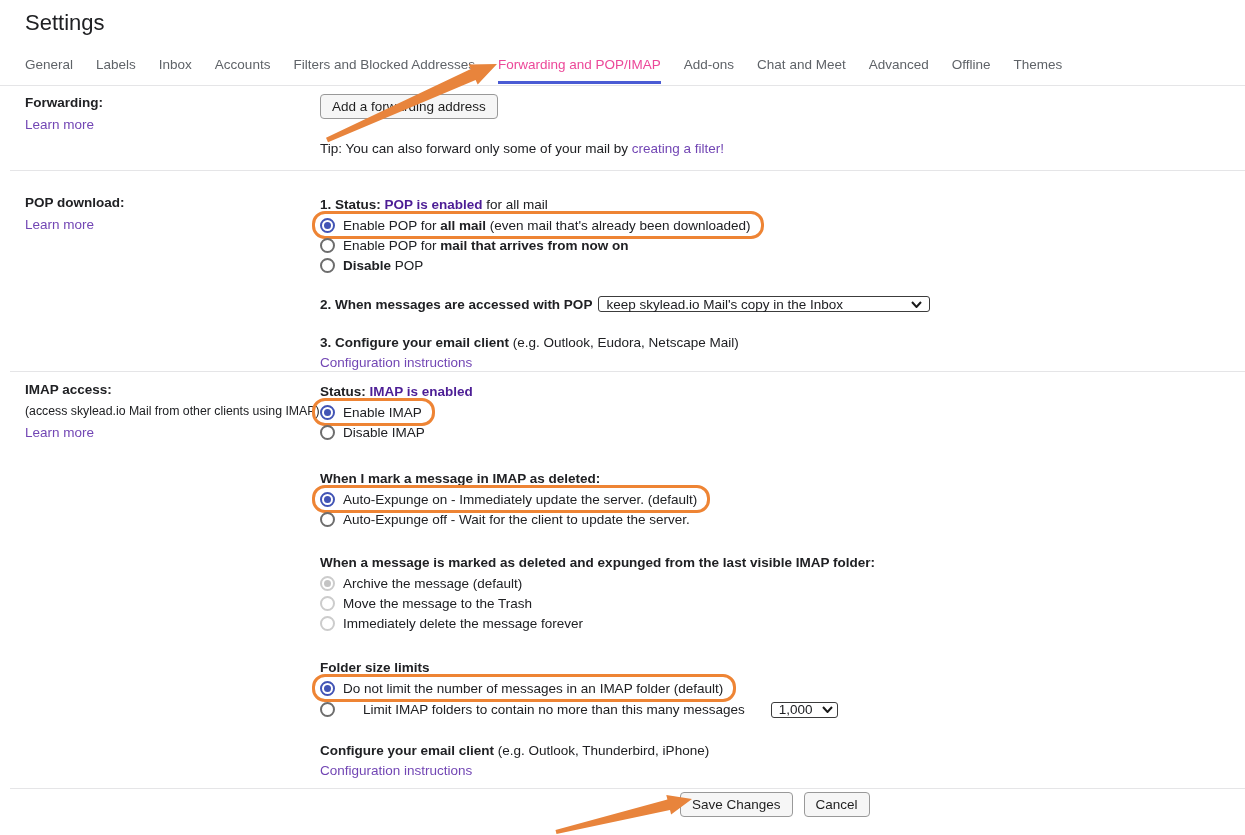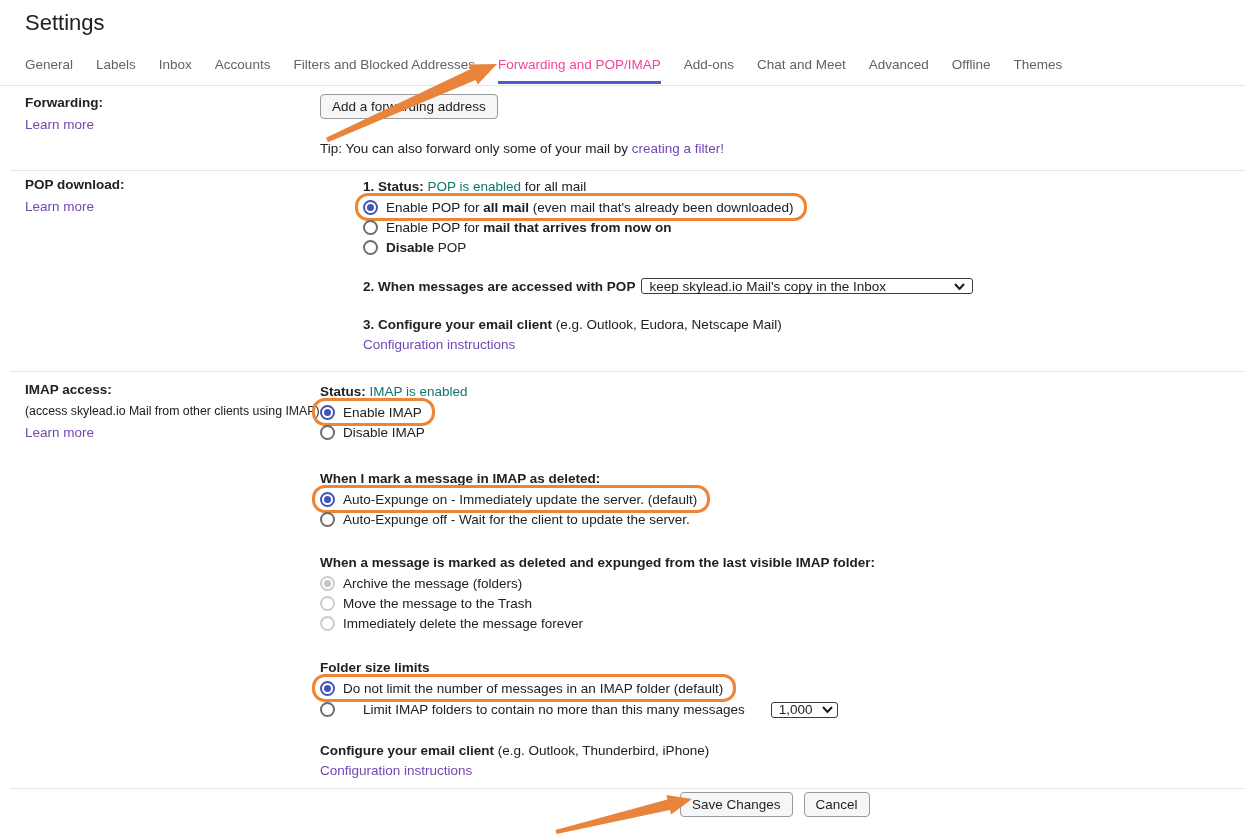--- a/index.html
+++ b/index.html
@@ -18,21 +18,21 @@
   .divider.full{left:0;}
   
   .section{position:absolute;left:0;right:0;display:flex;}
   .lcol{width:320px;flex:none;padding-left:25px;box-sizing:border-box;}
   .mcol{flex:1;min-width:0;}
   .seclabel{font-weight:bold;line-height:18px;}
   .sublabel{font-size:12.3px;line-height:18px;margin-top:3px;}
   a.link{color:#7246b4;text-decoration:none;cursor:pointer;}
   .lcol a.link{display:inline-block;margin-top:4px;line-height:18px;}
   b,.bold{font-weight:bold;}
-  .green{color:#0f766e;font-weight:normal;}
+  .green{color:#4c1d95;font-weight:bold;}
   
   .trow{height:21px;line-height:21px;}
   .rrow{display:flex;align-items:center;height:20px;}
   .radio{box-sizing:border-box;width:15px;height:15px;border:2px solid #6d6d6d;border-radius:50%;
          position:relative;flex:none;margin-right:8px;background:#fff;}
   .radio.on{border-color:#4254b5;}
   .radio.on::after{content:"";position:absolute;inset:2px;border-radius:50%;background:#4254b5;}
   .radio.dis{border-color:#cccccc;}
   .radio.dis.on::after{background:#c4c4c4;}
   .hl{display:inline-flex;align-items:center;height:22px;border:3px solid #ee8434;border-radius:13px;
@@ -78,21 +78,21 @@
   </div>
   <div class="mcol">
     <span class="btn">Add a forwarding address</span>
     <div style="margin-top:20px;line-height:19px;">
       <span>Tip: You can also forward only some of your mail by </span><a class="link">creating a filter!</a>
     </div>
   </div>
 </div>
 <div class="divider" style="top:170px;"></div>
 
-<div class="section" style="top:176px;gap:43px;">
+<div class="section" style="top:194px;">
   <div class="lcol">
     <div class="seclabel">POP download:</div>
     <a class="link">Learn more</a>
   </div>
   <div class="mcol">
     <div class="trow">
       <b>1. Status: </b><span class="green">POP is enabled</span><span> for all mail</span>
     </div>
     <div class="rrow">
       <span class="hl">
@@ -159,21 +159,21 @@
       <div class="rrow">
         <span class="radio"></span>
         <span>Auto-Expunge off - Wait for the client to update the server.</span>
       </div>
     </div>
 
     <div style="margin-top:23px;">
       <div class="trow"><b>When a message is marked as deleted and expunged from the last visible IMAP folder:</b></div>
       <div class="rrow">
         <span class="radio dis on"></span>
-        <span>Archive the message (folders)</span>
+        <span>Archive the message (default)</span>
       </div>
       <div class="rrow">
         <span class="radio dis"></span>
         <span>Move the message to the Trash</span>
       </div>
       <div class="rrow">
         <span class="radio dis"></span>
         <span>Immediately delete the message forever</span>
       </div>
     </div>

